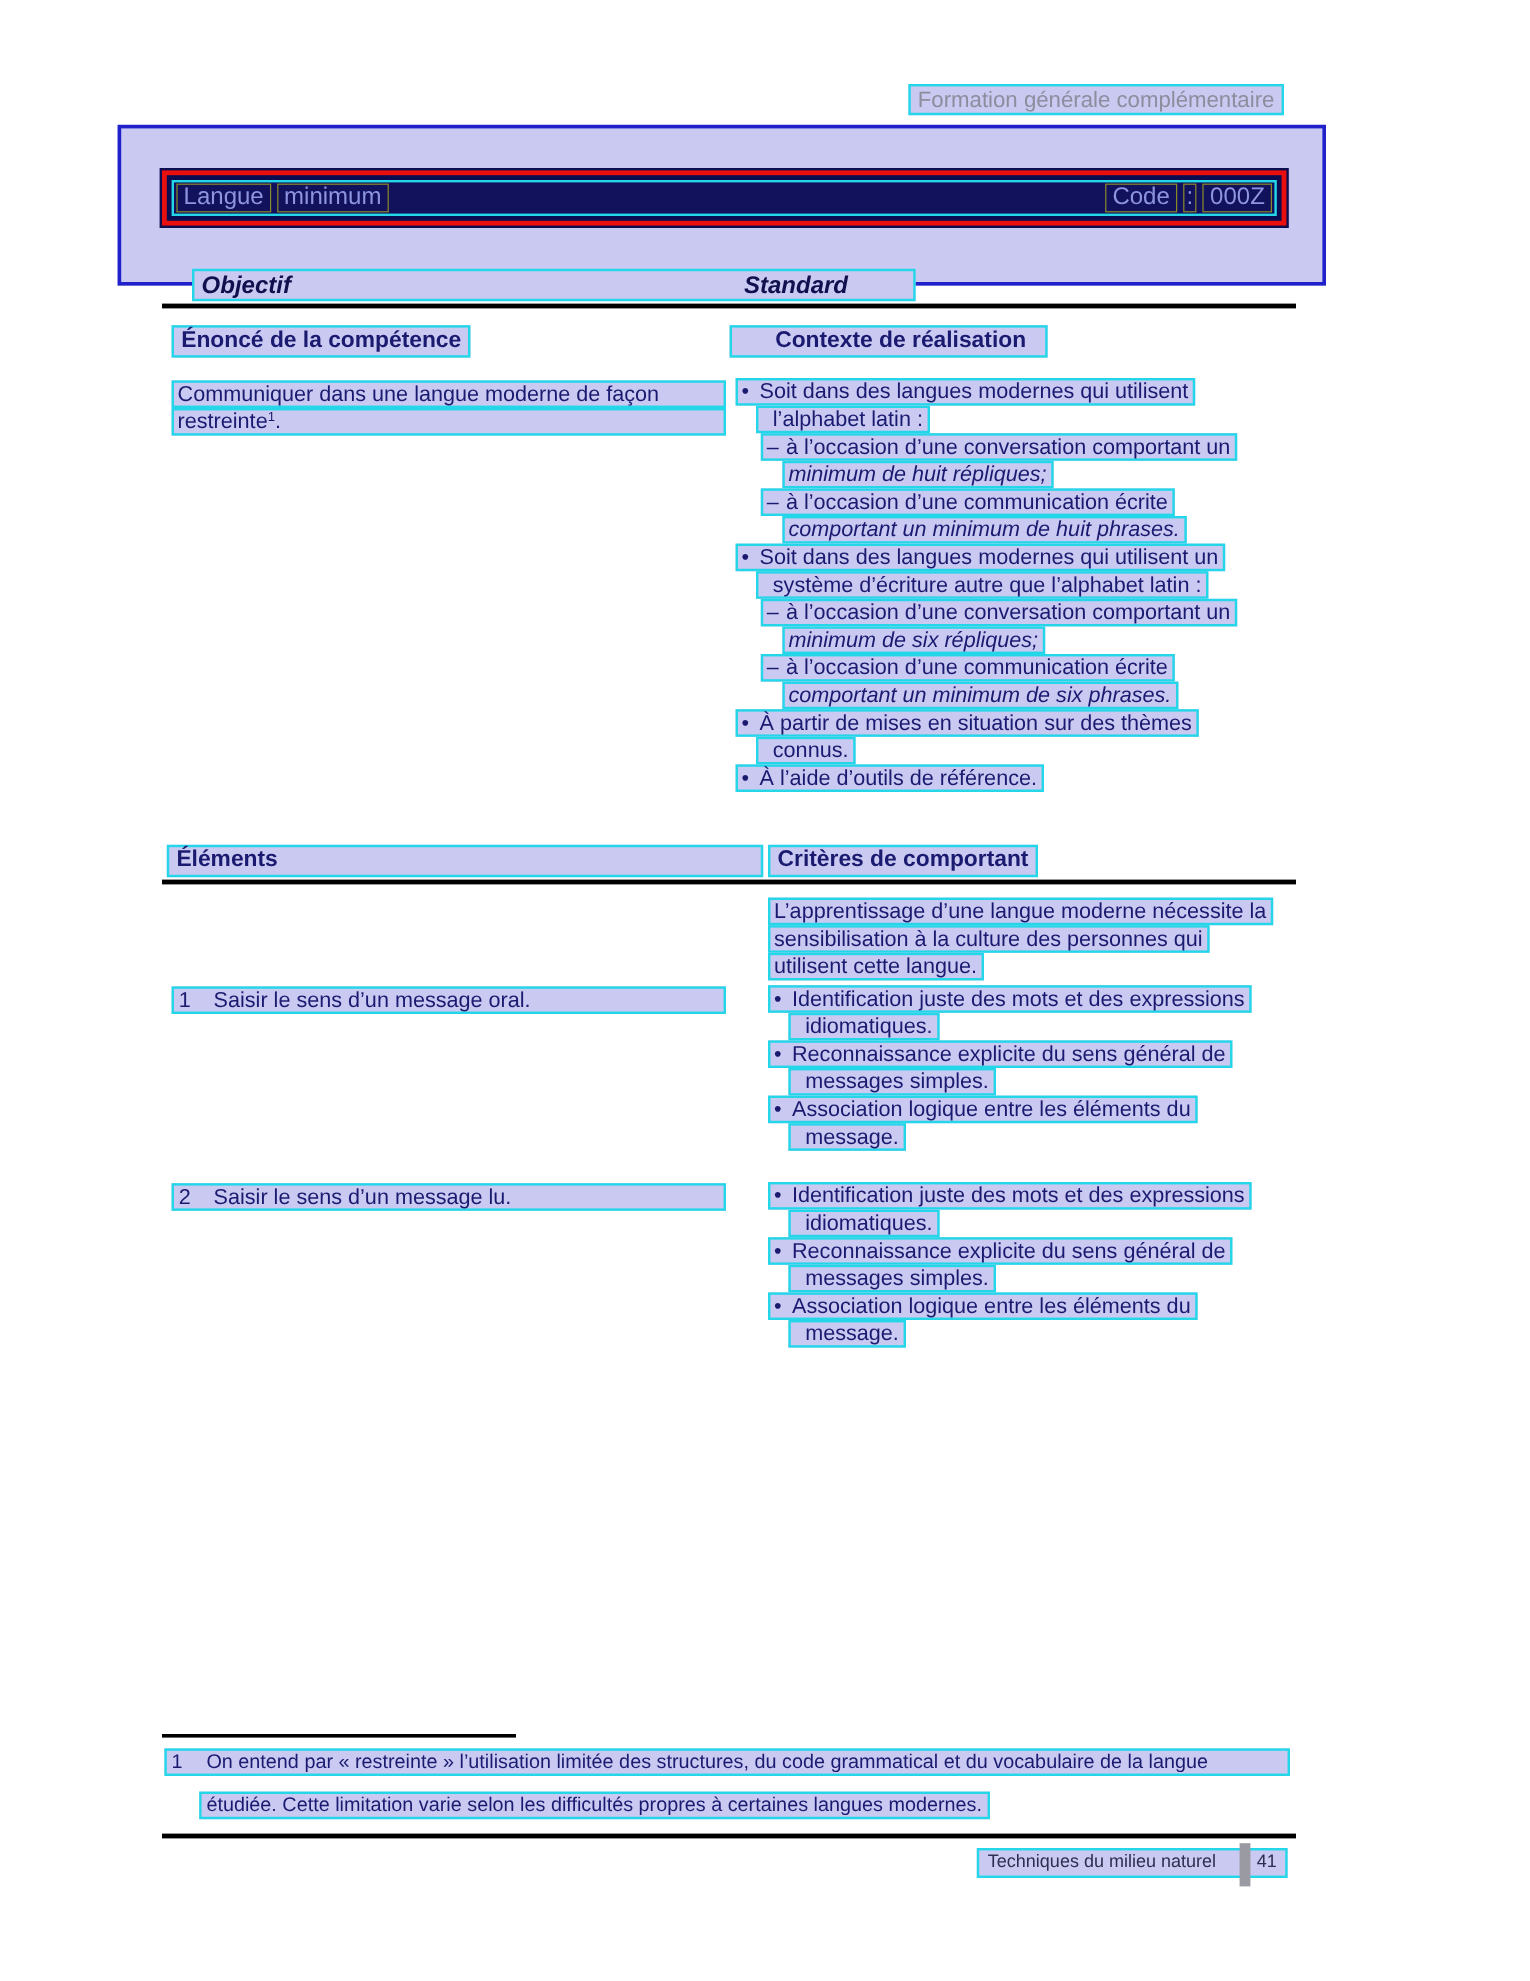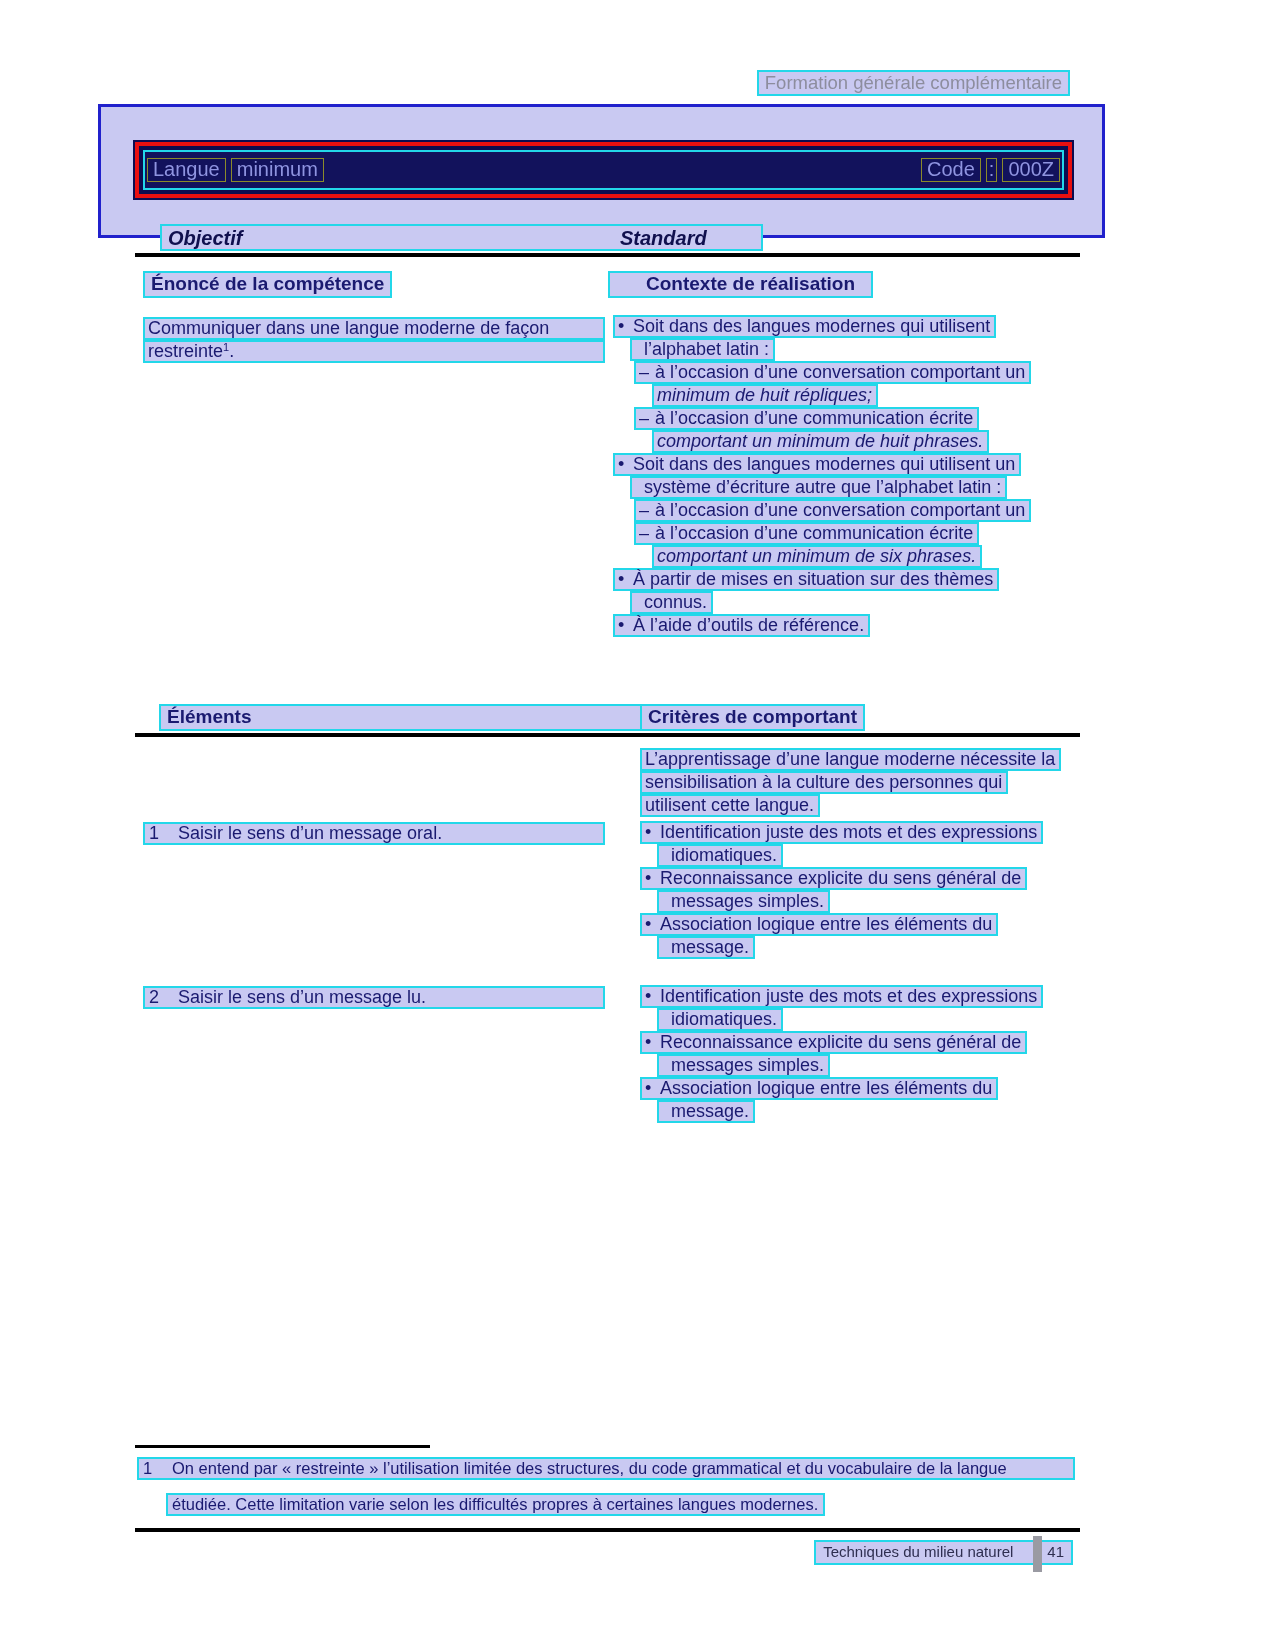--- a/index.html
+++ b/index.html
@@ -8,37 +8,37 @@
   .page { position:relative; width:1275px; height:1651px; background:#fff; overflow:hidden; }
   .abs { position:absolute; }
   .hl { background:var(--highlight-fill,#c9c9f2); border:2px solid var(--highlight-border,#23d7e9); color:var(--body-text,#1a1a70); }
   .rule { background:var(--rule,#000); }
 
   
   .top-header { top:70px; right:205px; font-size:18.5px; line-height:19px; padding:1px 6px 2px; color:var(--muted-header-text,#8d8d9e); }
 
   
   .banner { top:104px; left:98px; width:1007px; height:134px; background:var(--banner-box-fill,#c9c9f2); border:3px solid var(--banner-box-border,#2121cc); }
-  .navy-bar { position:absolute; left:34px; right:30px; top:35px; height:56px; background:var(--banner-bar-fill,#0c0c50); border:4px solid var(--banner-bar-border,#e90f0f); box-shadow:0 0 0 2px var(--banner-bar-fill,#0c0c50); }
+  .navy-bar { position:absolute; left:34px; right:30px; top:35px; height:46px; background:var(--banner-bar-fill,#0c0c50); border:4px solid var(--banner-bar-border,#e90f0f); box-shadow:0 0 0 2px var(--banner-bar-fill,#0c0c50); }
   .bar-line { position:absolute; left:4px; right:4px; top:4px; bottom:4px; border:2px solid var(--highlight-border,#23d7e9); background:#12125c; display:flex; align-items:center; justify-content:space-between; padding:0 2px; color:var(--banner-text,#8f94e0); font-size:20px; line-height:20px; }
   .words { display:flex; align-items:center; gap:5px; }
   .wbox { border:1px solid var(--word-box-border,#8a8a2a); padding:0 5px 2px; }
   .wbox.sep { padding:0 2px 2px; }
 
   
   .objstd { left:160px; top:224px; width:603px; height:27px; font-weight:bold; font-style:italic; font-size:20px; line-height:22px; color:#10104e; }
   .objstd-text { position:absolute; top:1px; left:6px; }
   .objstd-text.std { left:458px; }
   .rule1 { left:135px; top:253px; width:945px; height:4px; }
 
   
   .colhead { font-weight:bold; font-size:19px; line-height:20px; padding:1px 6px 2px; }
   .enonce { left:143px; top:271px; }
   .contexte { left:608px; top:271px; padding-left:36px; padding-right:16px; }
-  .elements { left:159px; top:704px; width:497px; }
+  .elements { left:139px; top:704px; width:497px; }
   .criteres { left:640px; top:704px; }
   .rule2 { left:135px; top:733px; width:945px; height:4px; }
 
   
   .line { display:flex; }
   .line .hl { display:inline-flex; padding:0 4px 1px 3px; font-size:18px; line-height:18px; }
   .marker { flex:none; width:15px; }
   .ind-d .marker { width:16px; }
   .ind-bc > .hl { margin-left:17px;padding-left:12px; }
   .ind-d  > .hl { margin-left:21px; }
@@ -164,20 +164,26 @@
 
           <span>système d’écriture autre que l’alphabet latin :</span>
         </span>
       </div>
       <div class="line ind-d">
         <span class="hl">
           <span class="marker">–</span>
           <span>à l’occasion d’une conversation comportant un</span>
         </span>
       </div>
+      <div class="line ind-dc">
+        <span class="hl">
+
+          <span>minimum de six répliques;</span>
+        </span>
+      </div>
       <div class="line ind-d">
         <span class="hl">
           <span class="marker">–</span>
           <span>à l’occasion d’une communication écrite</span>
         </span>
       </div>
       <div class="line ind-dc">
         <span class="hl">
 
           <span>comportant un minimum de six phrases.</span>

